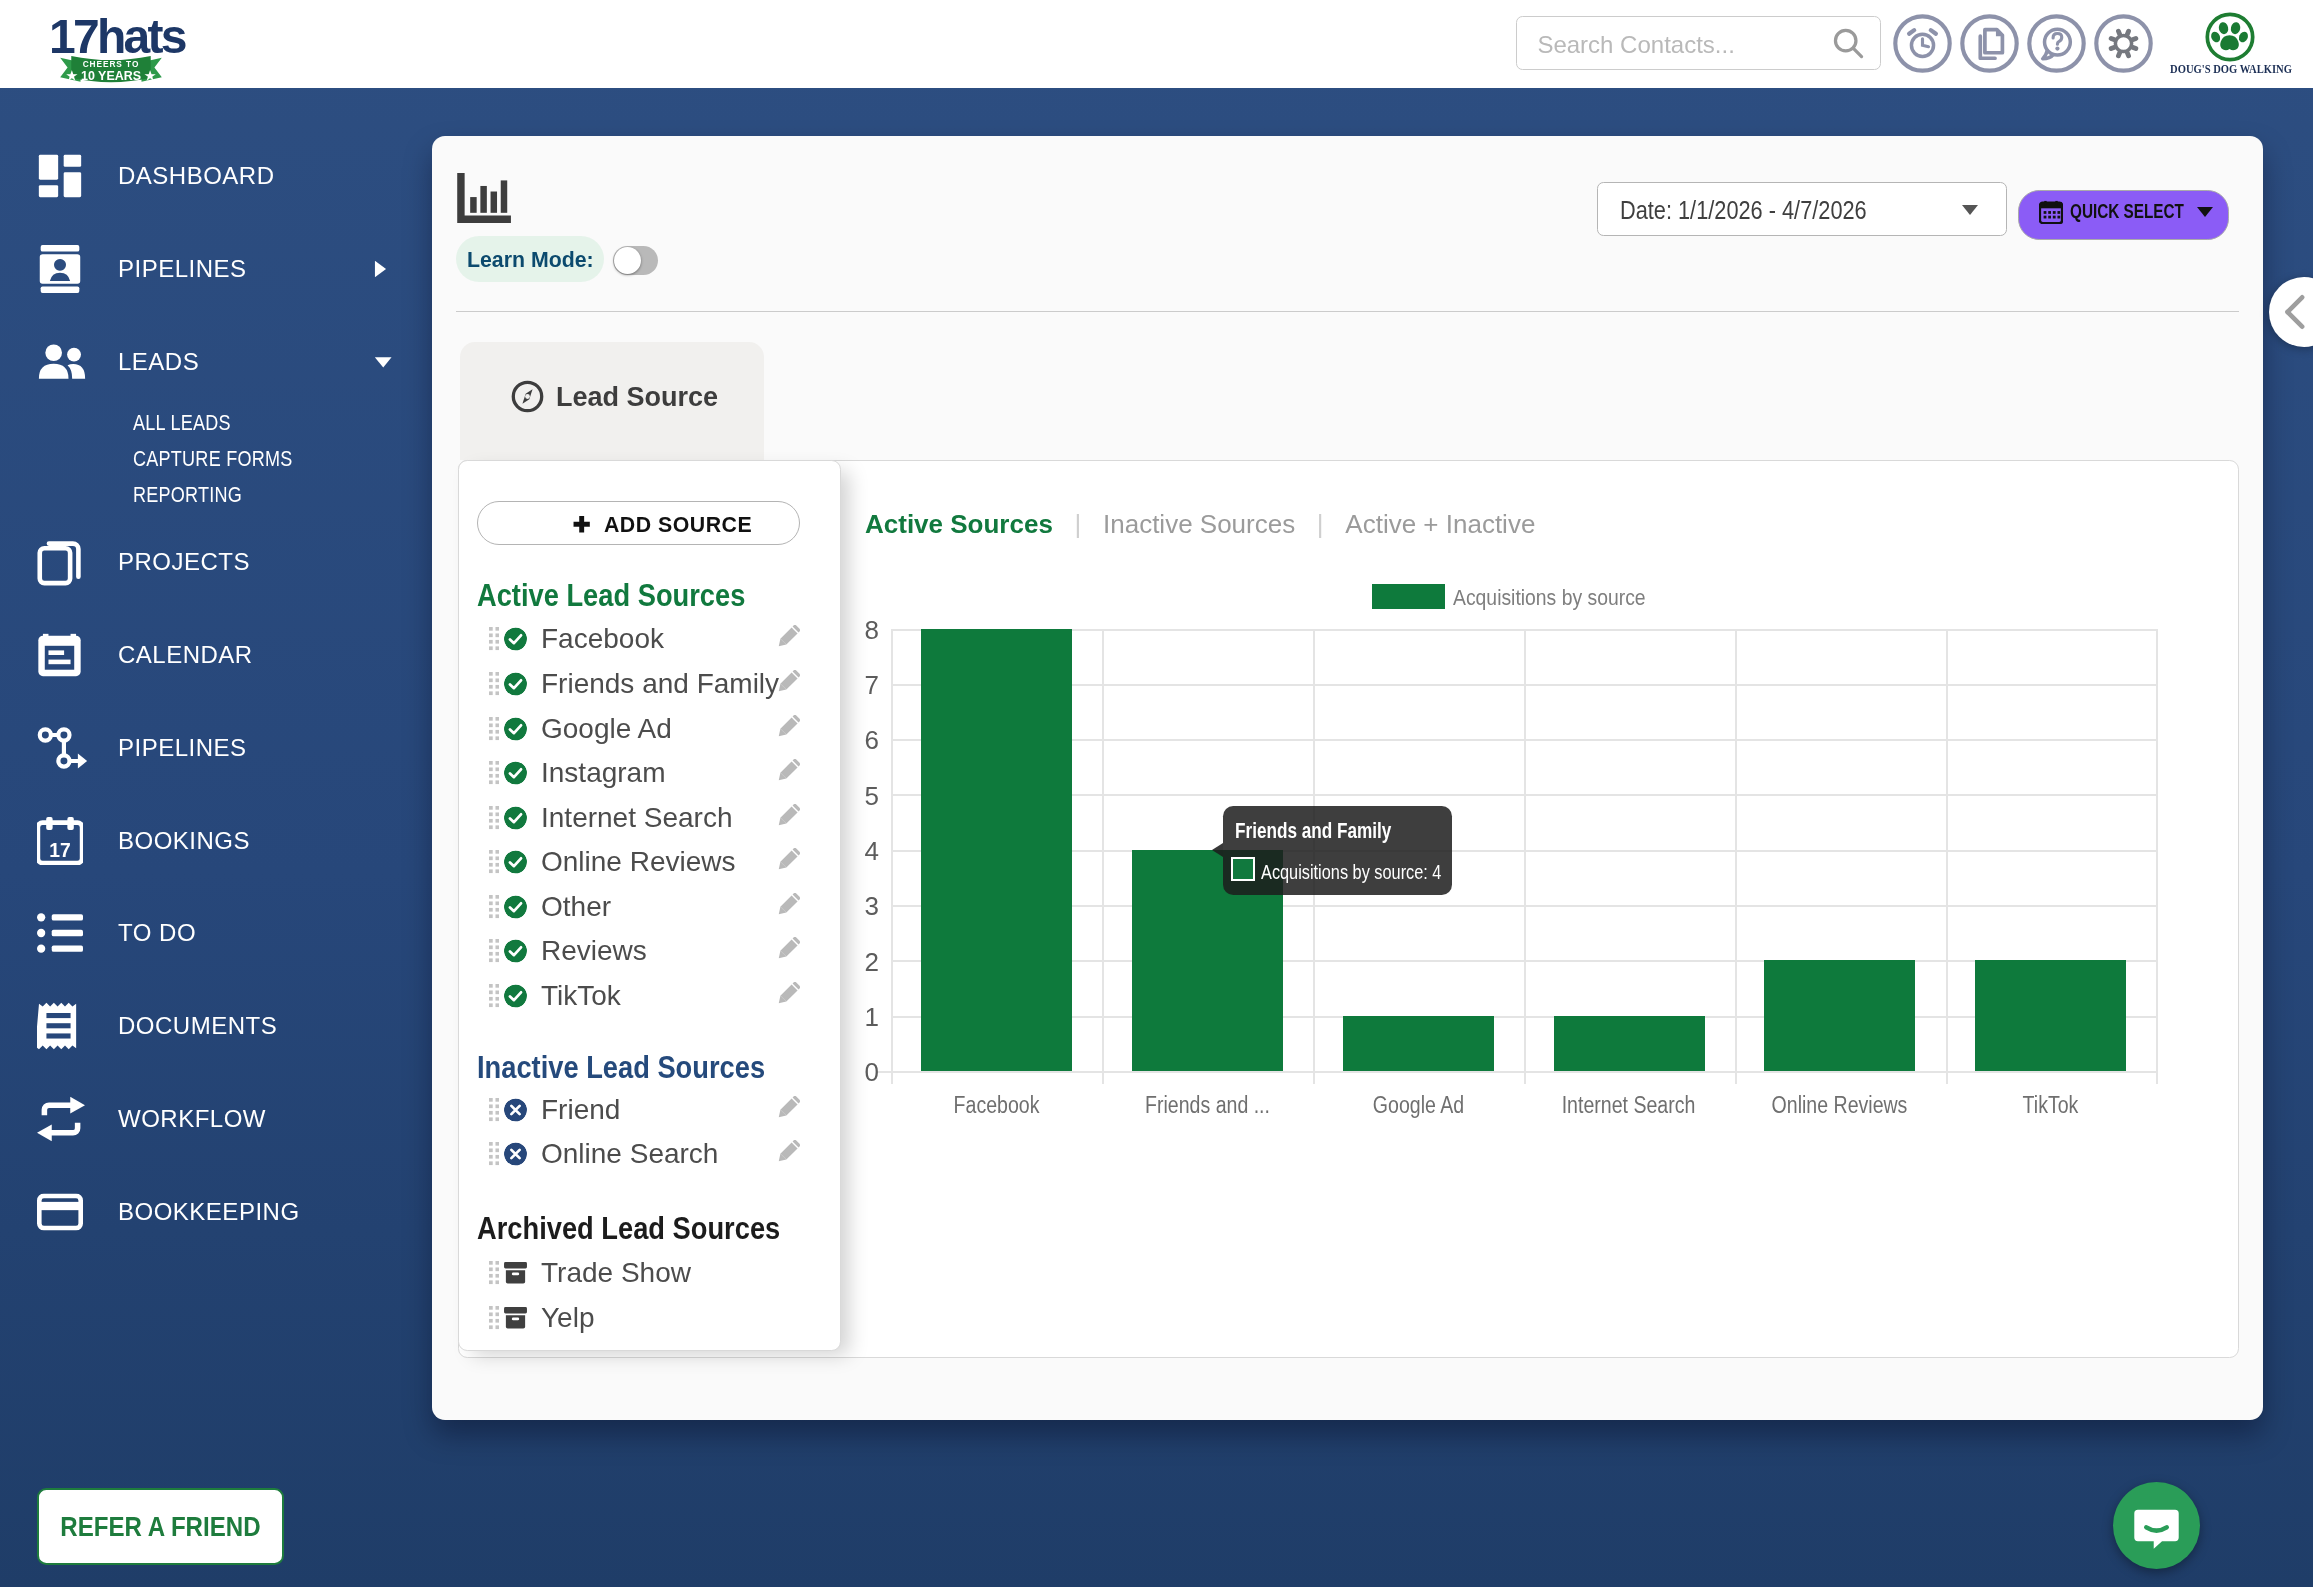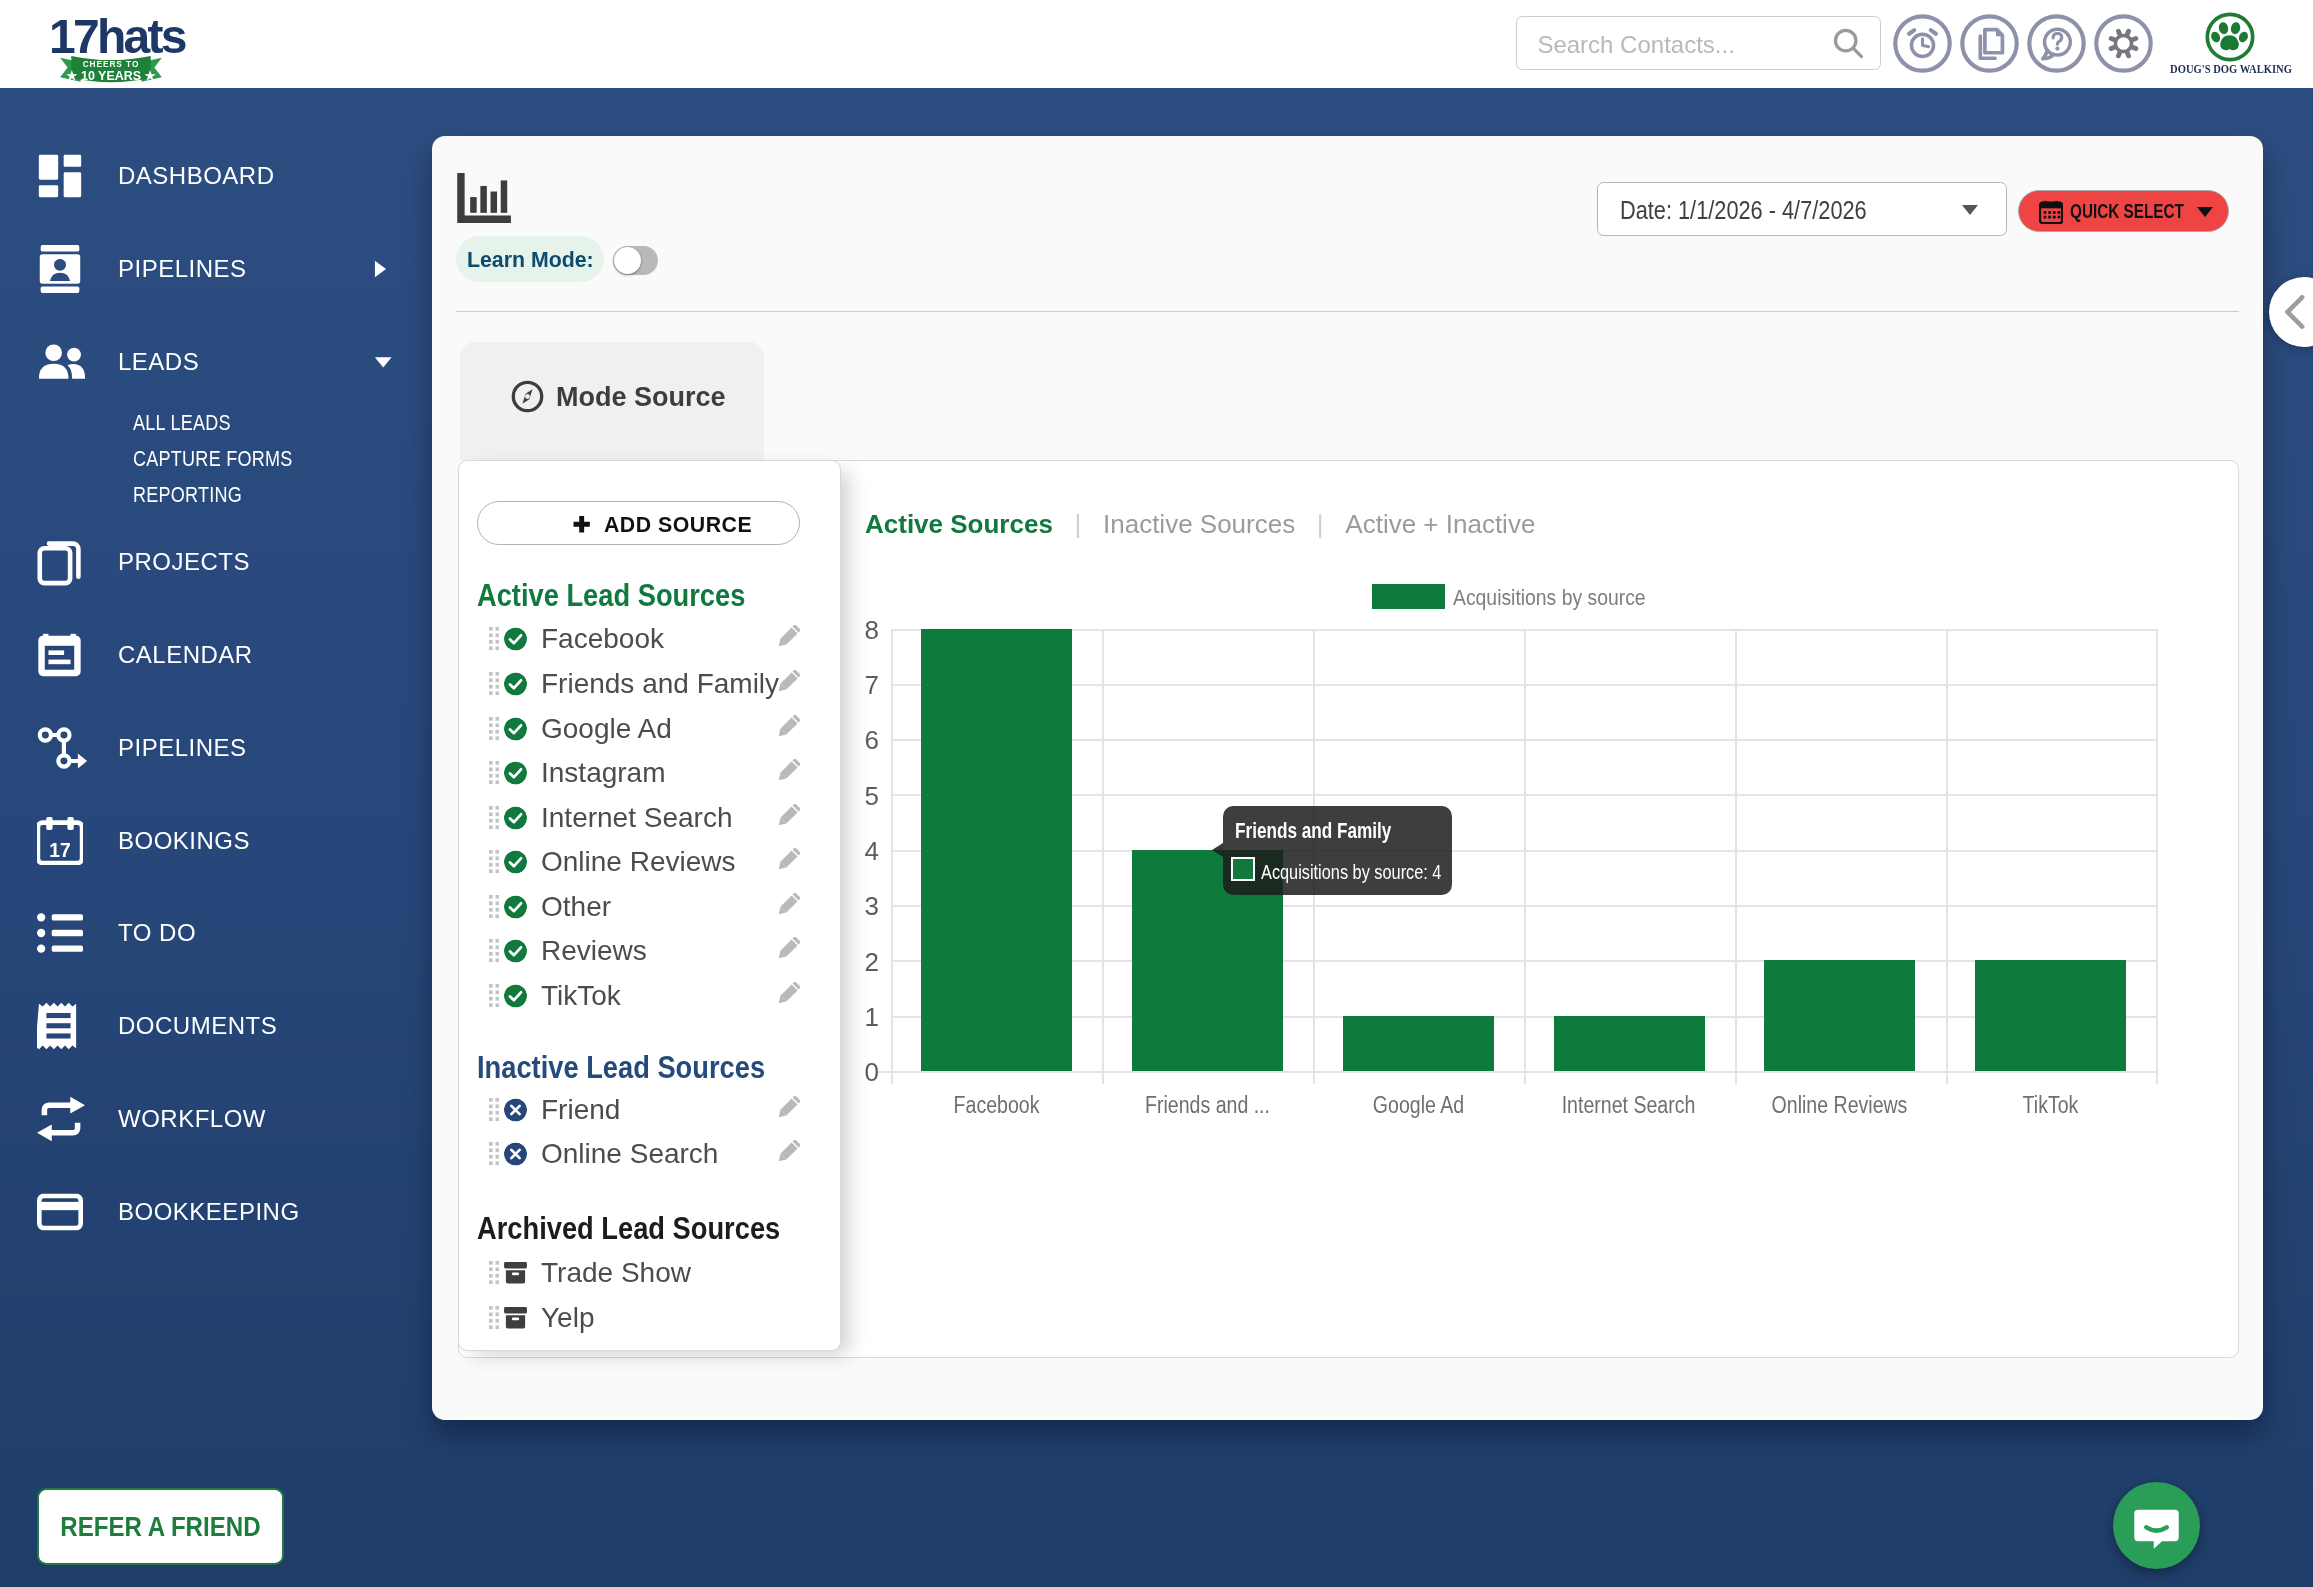--- a/index.html
+++ b/index.html
@@ -42,21 +42,21 @@
   background:#e5f3ea; }
 #learnpill span { position:absolute; left:11px; top:12px; font-size:21.3px; font-weight:bold; color:#0c4a6e; white-space:nowrap; }
 #toggle { position:absolute; left:181px; top:110px; width:45px; height:29px; border-radius:15px; background:#b9b9b9; }
 #toggle .knob { position:absolute; left:0.9px; top:0.9px; width:27px; height:27px; border-radius:50%; background:#fff;
   box-shadow:0 0.9px 2.8px rgba(0,0,0,0.4); }
 #datebox { position:absolute; left:1165px; top:46px; width:410px; height:54px; background:#fff;
   border:1.9px solid #b5b5b5; border-radius:6.5px; }
 #datebox span { position:absolute; left:22px; top:13px; font-size:25px; color:#3f3f3f; white-space:nowrap; transform:scaleX(0.87); transform-origin:left; }
 #datebox .car { position:absolute; right:28px; top:22px; width:0; height:0;
   border-left:8.3px solid transparent; border-right:8.3px solid transparent; border-top:10.2px solid #555; }
-#quicksel { position:absolute; left:1586px; top:54px; width:211px; height:42px; background:#ef4444;
+#quicksel { position:absolute; left:1586px; top:54px; width:211px; height:50px; background:#8b5cf6;
   border:1.9px solid #aaa; border-radius:21.3px; }
 #quicksel span { position:absolute; left:51px; top:9.3px; font-size:20.4px; font-weight:bold; color:#111; white-space:nowrap; transform:scaleX(0.75); transform-origin:left; }
 #quicksel .car { position:absolute; right:15px; top:16px; width:0; height:0;
   border-left:8.3px solid transparent; border-right:8.3px solid transparent; border-top:10.2px solid #111; }
 #divider { position:absolute; left:24px; top:175px; width:1783px; height:0; border-top:1.9px solid #cbcbcb; }
 
 
 #tab1 { position:absolute; left:28px; top:206px; width:304px; height:118px; background:#f1f0ee;
   border-radius:15px 15px 0 0; }
 #tab2 { position:absolute; left:332px; top:206px; width:315px; height:118px; }
@@ -326,21 +326,21 @@
       <div class="car"></div>
   </div>
   <div id="divider"></div>
 
   <div id="tab1">
     <svg width="33" height="33" style="position:absolute;left:51px;top:38px" viewBox="0 0 36 36">
       <circle cx="18" cy="18" r="15.5" fill="none" stroke="#3d3d3d" stroke-width="3.6"></circle>
       <path d="M23.5 10 L20 21 L12.5 26 L16 15 Z" fill="#3d3d3d"></path>
       <circle cx="18" cy="18" r="2.6" fill="#f1f0ee"></circle>
     </svg>
-    <span class="txt">Mode Source</span>
+    <span class="txt">Lead Source</span>
   </div>
 
   <div id="panel"></div>
   <div id="leftcard"></div>
 
   <div id="addsrc">
       <span>✚ &nbsp;ADD SOURCE</span>
     </div>
   <div class="lhead" style="top:442px;color:#11793e">Active Lead Sources</div>
   <div id="activelist">

